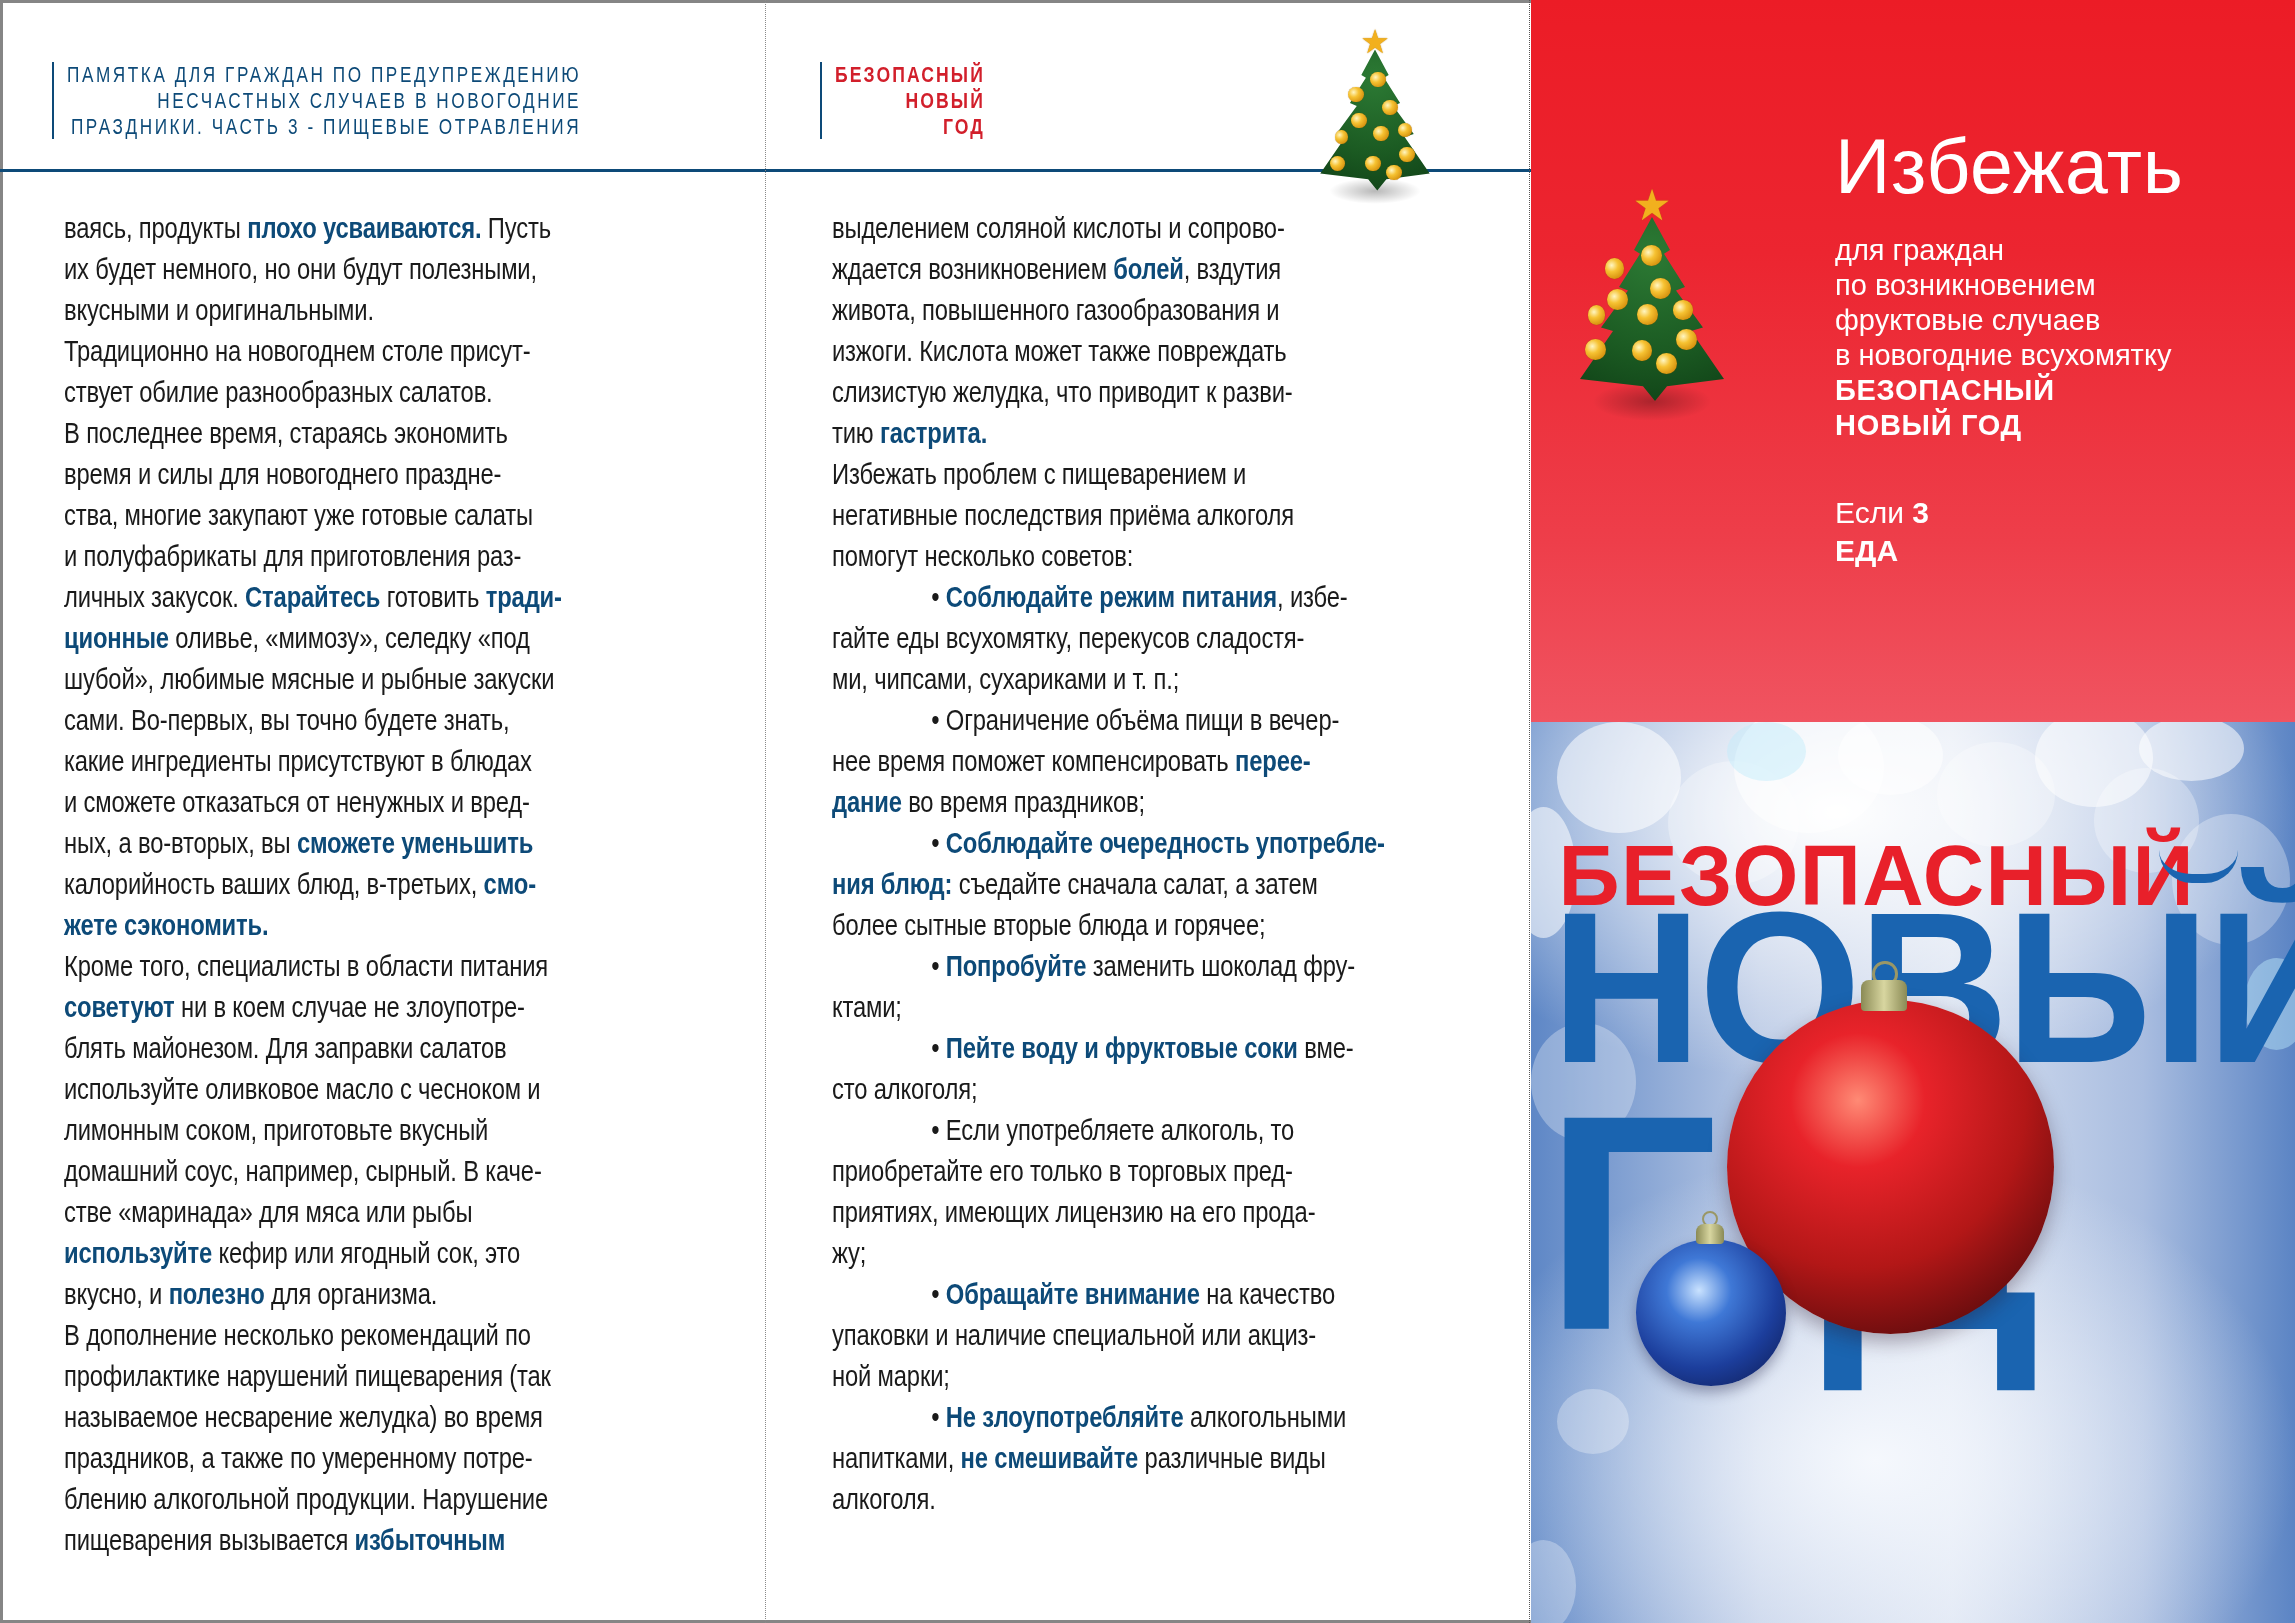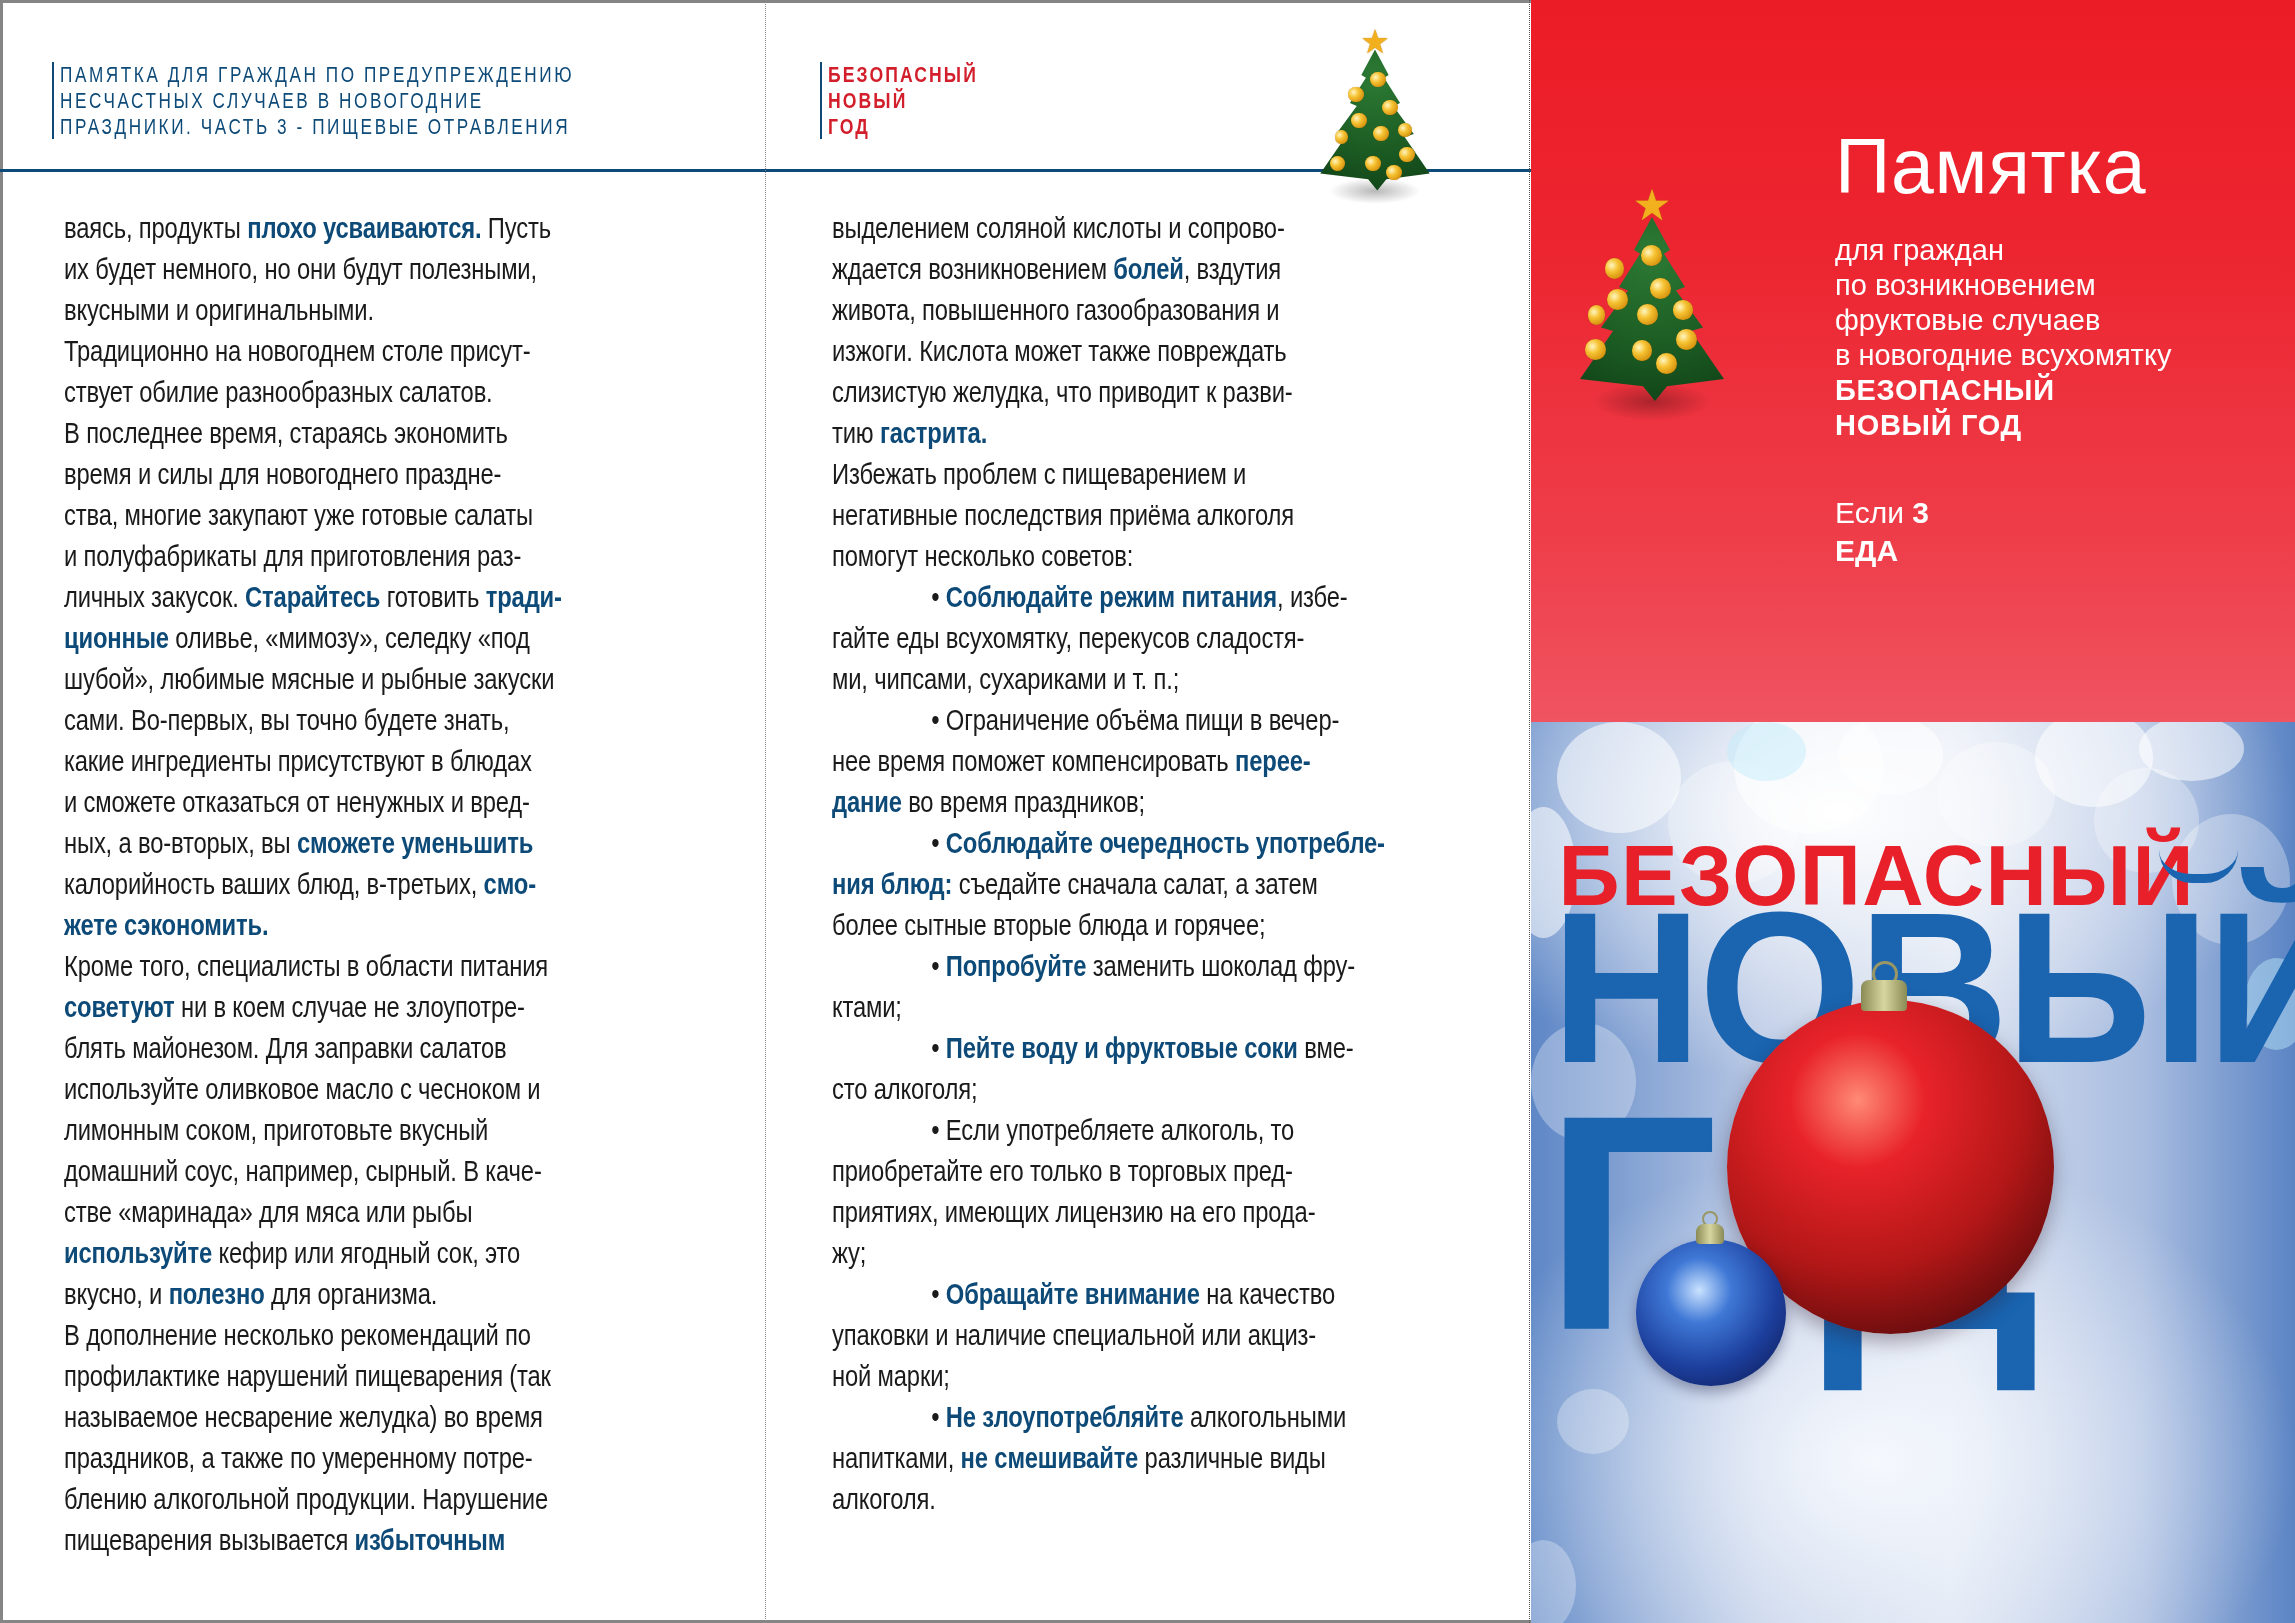--- a/index.html
+++ b/index.html
@@ -11,21 +11,21 @@
   .frame-top { position:absolute; left:0; top:0; width:2295px; height:3.3px; background:#858585; }
   .frame-left { position:absolute; left:0; top:0; width:2.6px; height:1623px; background:#858585; }
   .frame-bottom { position:absolute; left:0; bottom:0; width:2295px; height:2.6px; background:#858585; }
 
   .fold { position:absolute; top:0; width:0; height:1623px; border-left:1.3px dotted #8a8a8a; }
   .fold-1 { left:765px; }
   .fold-2 { left:1529px; z-index:5; border-left-color:#555; }
 
   .header-rule { position:absolute; left:0; top:169px; width:1531px; height:3.3px; background:#0d4a78; }
 
-  .head-block { position:absolute; border-left:2.6px solid #0d4a78; padding-left:6px; }
+  .head-block { position:absolute; border-left:2.6px solid #0d4a78; padding-left:13px;text-align:right; }
   .head-left { left:52px; top:62px; height:77px; }
   .head-left .line {
     color:#0d4a78; font-size:22px; letter-spacing:3.3px; line-height:26px;
     white-space:nowrap; transform:scaleX(0.78); transform-origin:left center;
   }
   .head-mid { left:820px; top:62px; height:77px; }
   .head-mid .line {
     color:#d21f2b; font-size:22px; font-weight:bold; letter-spacing:2.6px; line-height:26px;
     white-space:nowrap; transform:scaleX(0.8); transform-origin:left center;
   }
@@ -253,21 +253,21 @@
   <div class="ball" style="left:30px; top:103px; width:21px; height:21px;"></div>
   <div class="ball" style="left:60px; top:118px; width:21px; height:21px;"></div>
   <div class="ball" style="left:96px; top:114px; width:19.6px; height:19.6px;"></div>
   <div class="ball" style="left:10.5px; top:119px; width:17px; height:19.6px;"></div>
   <div class="ball" style="left:99px; top:143px; width:21px; height:21px;"></div>
   <div class="ball" style="left:7.9px; top:153px; width:21px; height:21px;"></div>
   <div class="ball" style="left:55px; top:154px; width:19.6px; height:21px;"></div>
   <div class="ball" style="left:79px; top:167px; width:21px; height:21px;"></div>
 </div>
 
-<div class="cover-title">Памятка</div>
+<div class="cover-title">Избежать</div>
 <div class="cover-sub">
   <div>для граждан</div>
   <div>по возникновением</div>
   <div>фруктовые случаев</div>
   <div>в новогодние всухомятку</div>
   <div class="b">БЕЗОПАСНЫЙ</div>
   <div class="b">НОВЫЙ ГОД</div>
 </div>
 <div class="cover-part">
   <div><span>Если</span> <span class="b">3</span></div>

